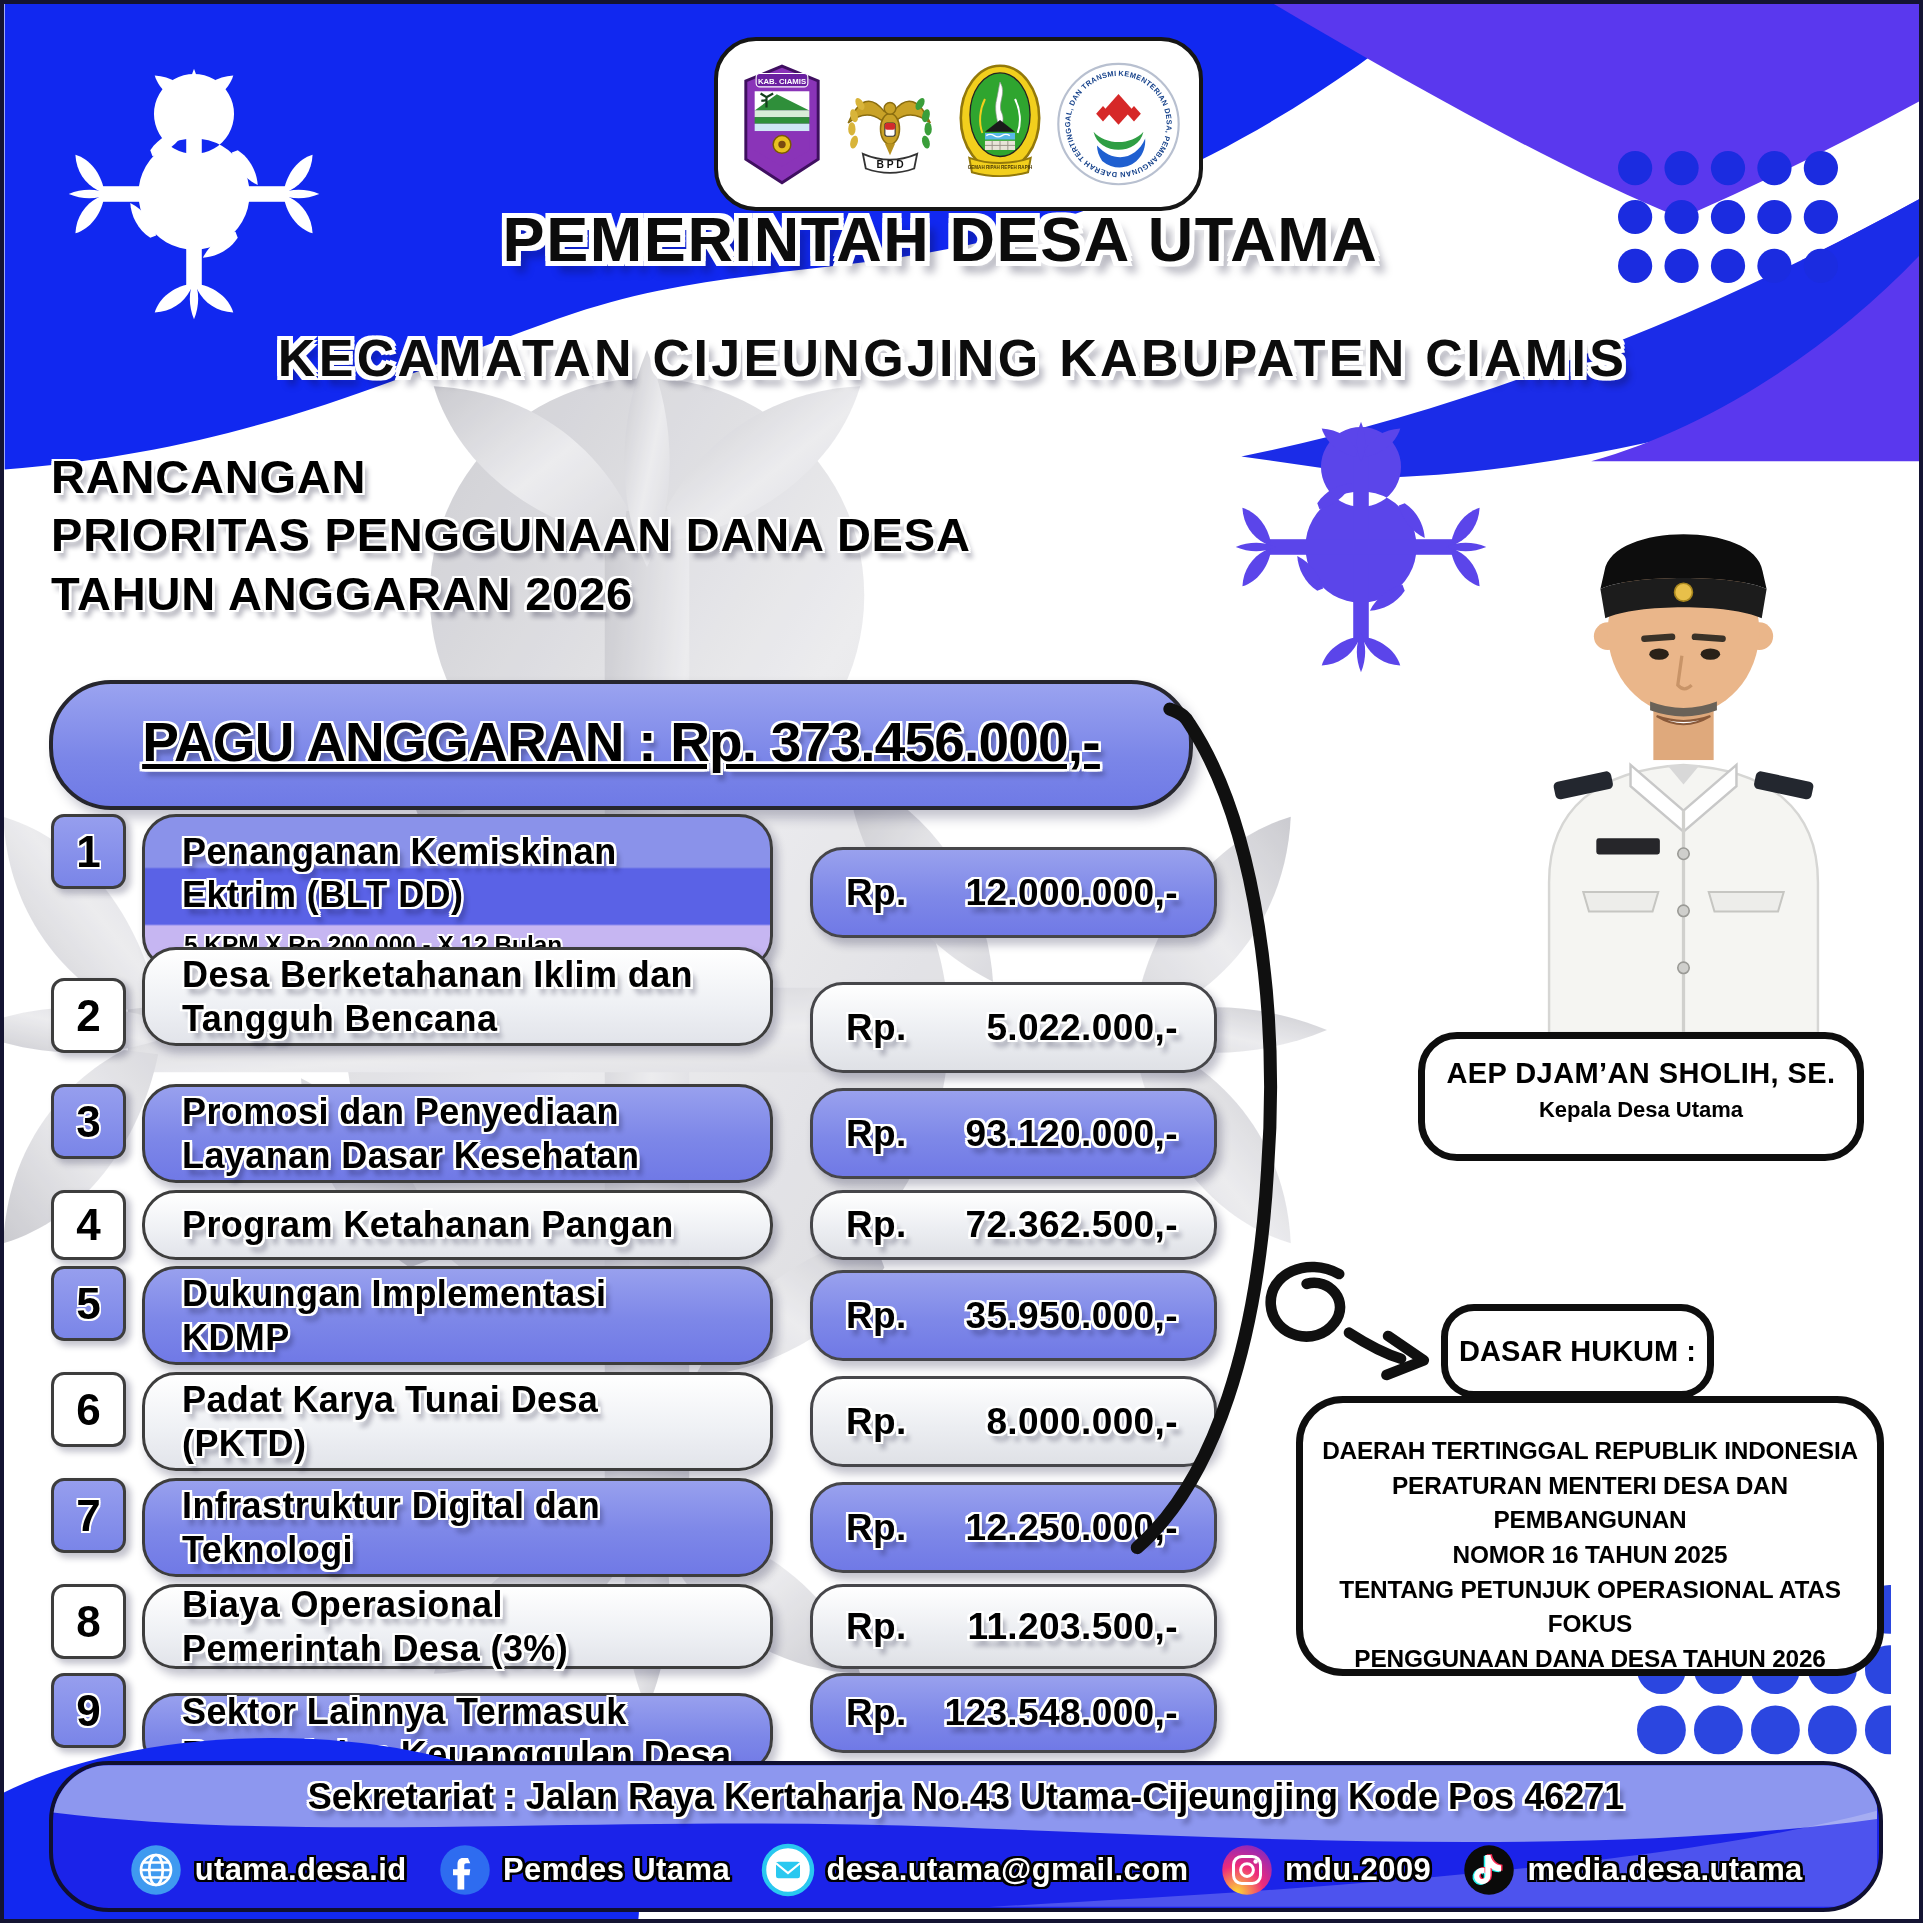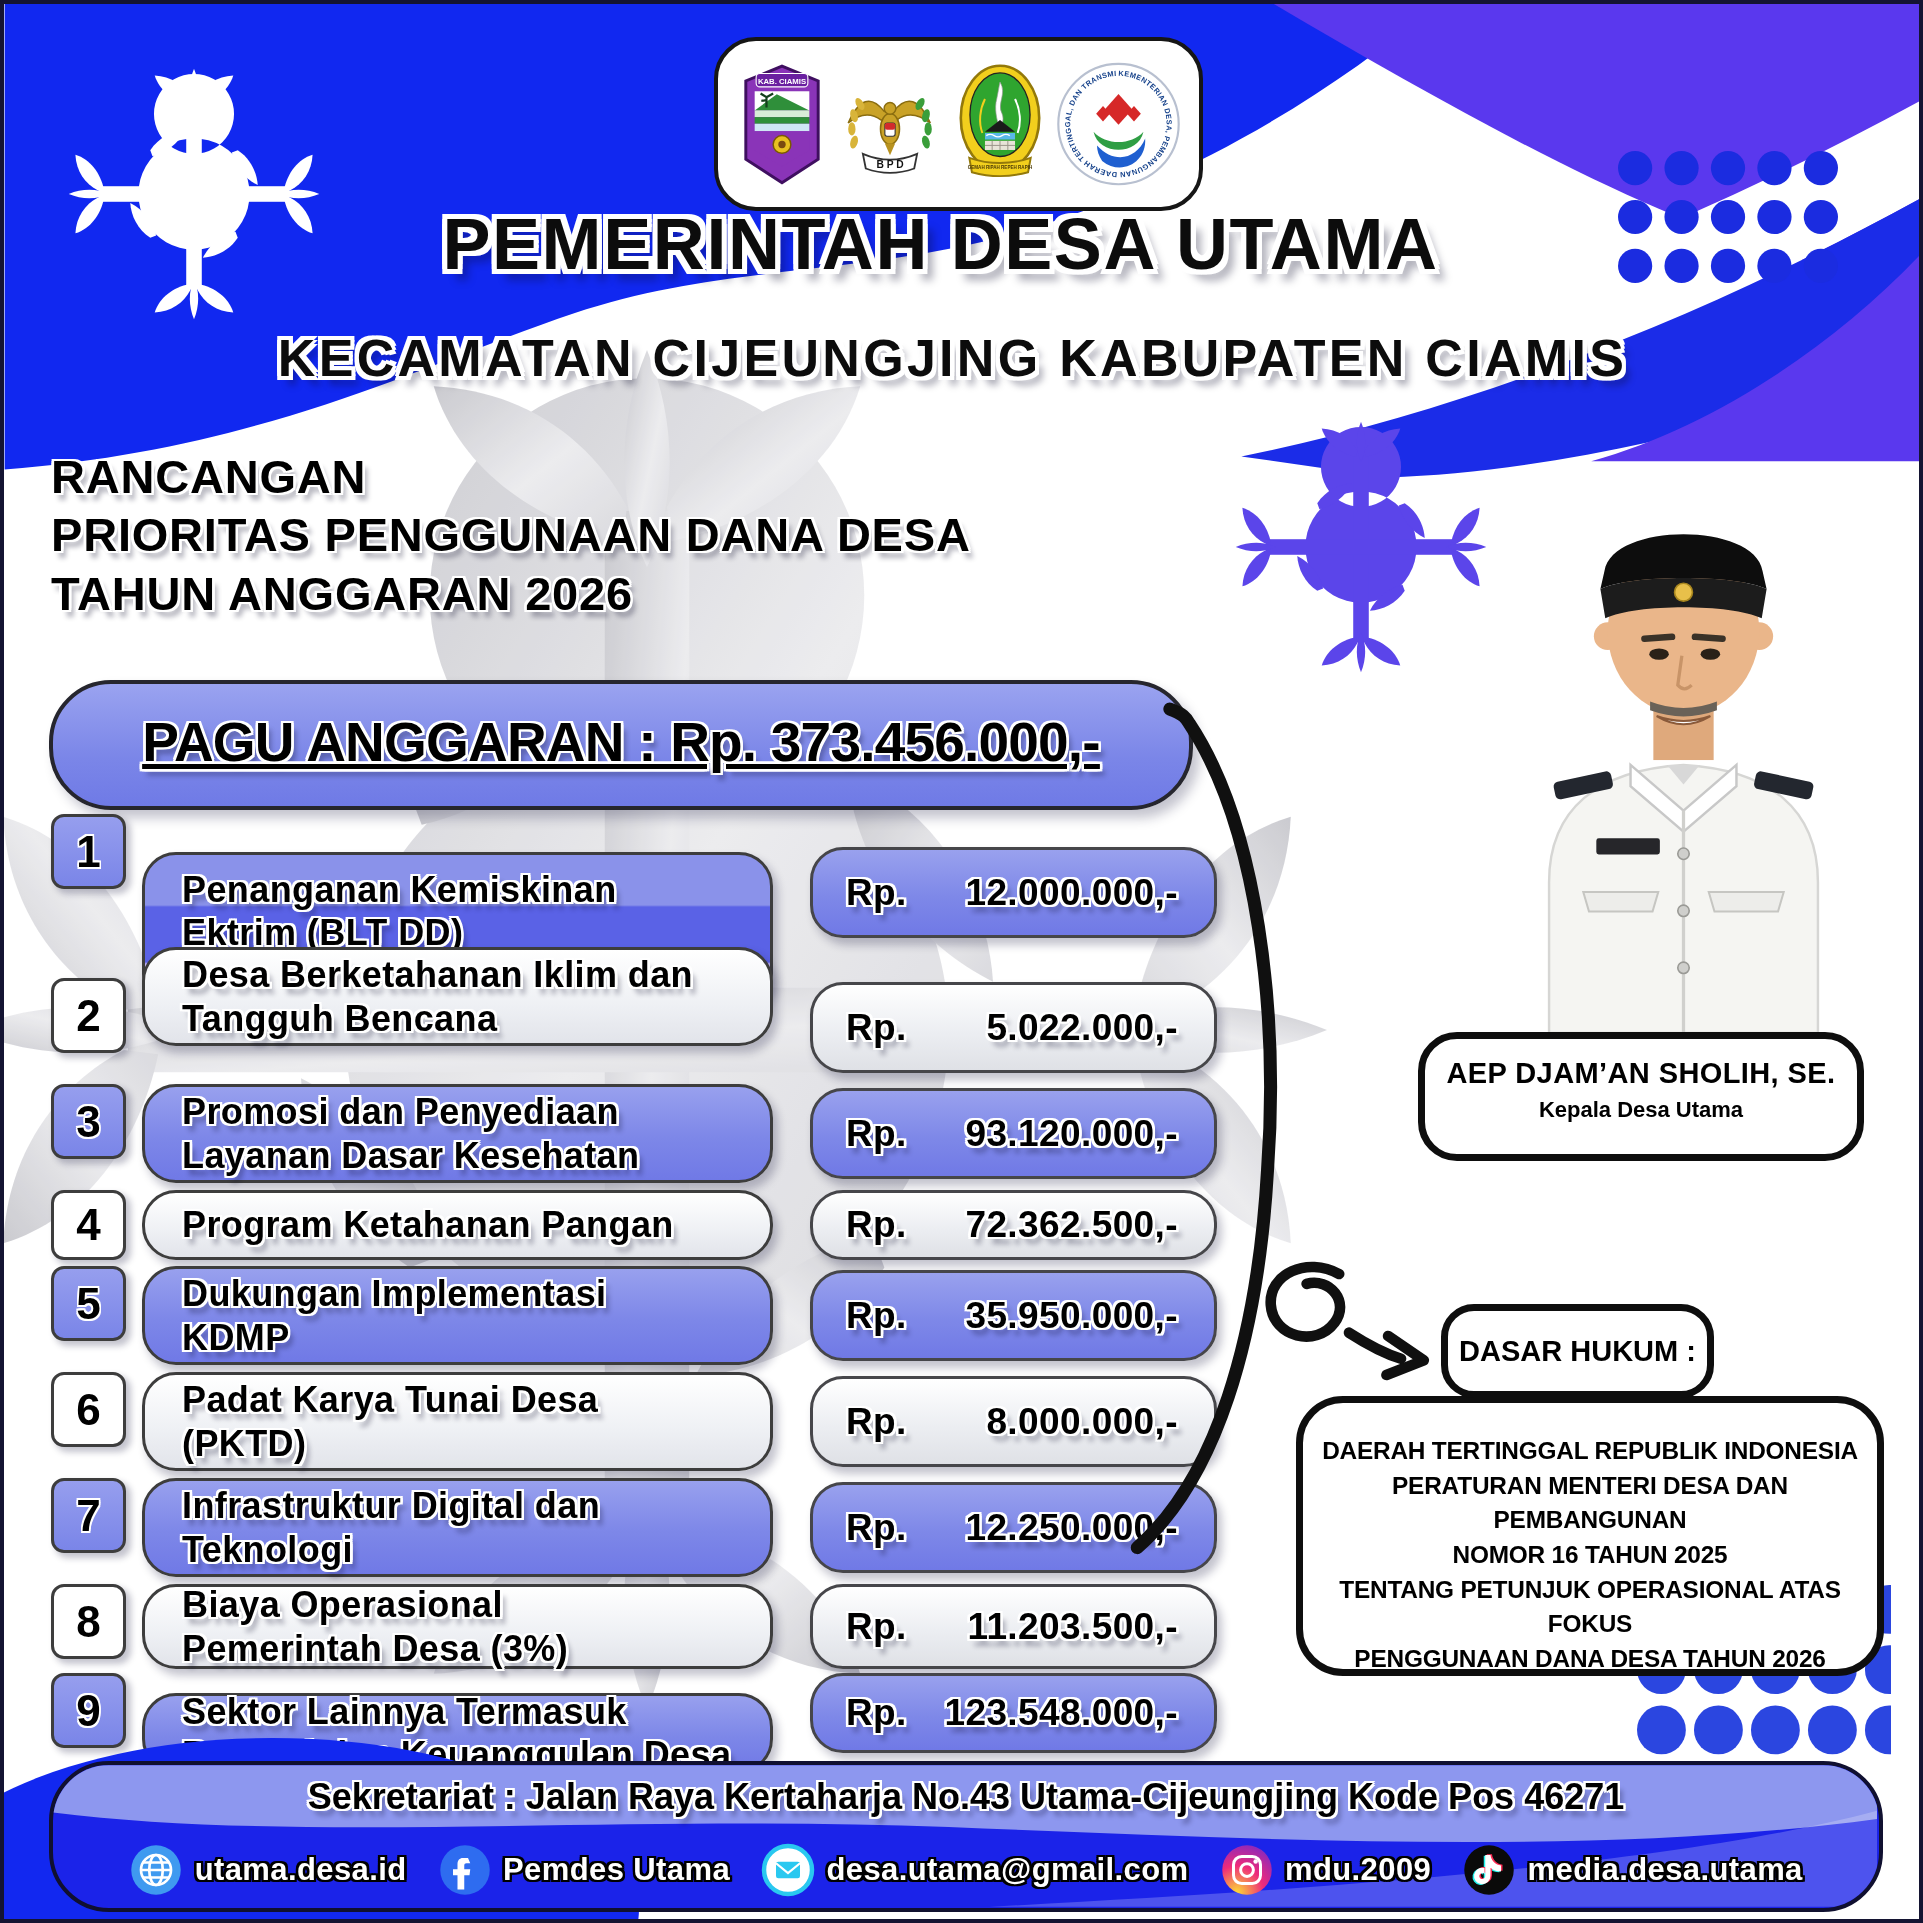--- a/index.html
+++ b/index.html
@@ -17,21 +17,21 @@
 
   
   .header-bg{left:0;top:0;z-index:1;}
   .wm{z-index:2;opacity:.85;}
   .orn-white{left:64px;top:64px;z-index:3;color:#fff;}
   .orn-purple{left:1231px;top:417px;z-index:3;color:#5b45ea;}
 
   .logo-panel{left:710px;top:33px;width:489px;height:174px;background:#fff;border:4.9px solid #161616;
     border-radius:42px;z-index:5;display:flex;align-items:center;justify-content:space-around;padding:0 13px;box-sizing:border-box;}
 
-  .title{left:0;width:1873px;top:199px;text-align:center;font-size:72px;font-weight:700;letter-spacing:1.6px;
+  .title{left:0;width:1873px;top:199px;text-align:center;font-size:63px;font-weight:700;letter-spacing:1.6px;
     color:#0c0c0c;z-index:5;}
   .subtitle{left:0;width:1897px;top:324px;text-align:center;font-size:52px;font-weight:700;letter-spacing:3.3px;
     color:#0c0c0c;z-index:5;}
 
   .heading{left:47px;top:444px;z-index:5;font-size:47px;font-weight:700;line-height:1.24;color:#000;letter-spacing:0.8px;}
 
   .pagu{left:45px;top:676px;width:1136px;height:122px;z-index:5;
     background:linear-gradient(180deg,#9aa3f0,#7b86e8 60%,#6f7ae6);
     border:4.1px solid #26262e;border-radius:62px;box-shadow:6.5px 8.1px 11.4px rgba(20,20,60,.25);
     font-size:55px;font-weight:700;color:#000;text-align:center;line-height:116px;letter-spacing:-0.8px;text-decoration:underline;}
@@ -250,21 +250,21 @@
     <div>PRIORITAS PENGGUNAAN DANA DESA</div>
     <div>TAHUN ANGGARAN 2026</div>
   </div>
 
   <div class="abs pagu ow3">PAGU ANGGARAN : Rp. 373.456.000,-</div>
 
   <div id="items-layer">
       <div class="badge b-blue" style="top: 810px; height: 75px;">
         <span class="ow2">1</span>
       </div>
-      <div class="lbox l-item1" style="top: 810px; height: 156px; margin-top: 38px;">
+      <div class="lbox l-item1" style="top: 810px; height: 156px;">
         <div class="ltext ow3" style="height: 112px;">Penanganan Kemiskinan
 Ektrim (BLT DD)</div>
         <div class="lnote ow2">5 KPM X Rp.200.000,- X 12 Bulan</div>
       </div>
       <div class="abox a-blue" style="top: 843px; height: 91px;">
         <span class="rp ow3">Rp.</span>
         <span class="aval ow3">12.000.000,-</span>
       </div>
       <div class="badge b-white" style="top: 974px; height: 75px;">
         <span class="ow2">2</span>

